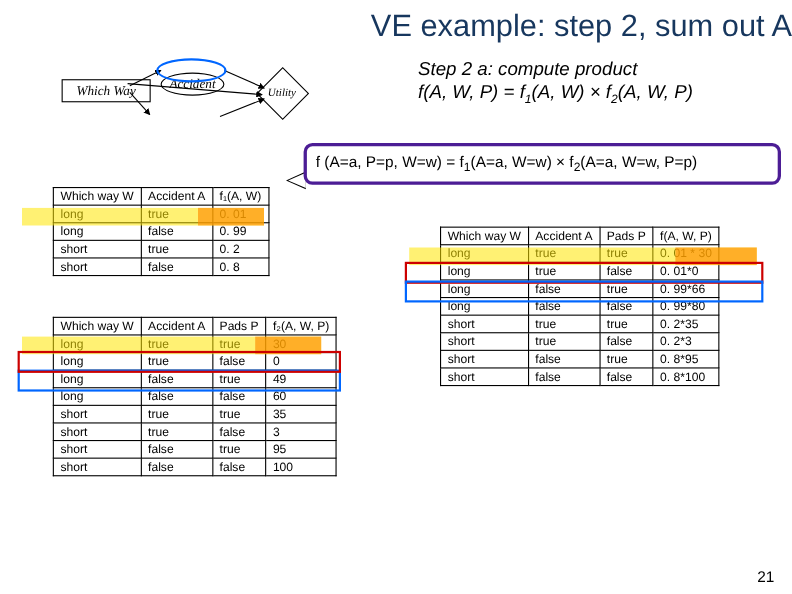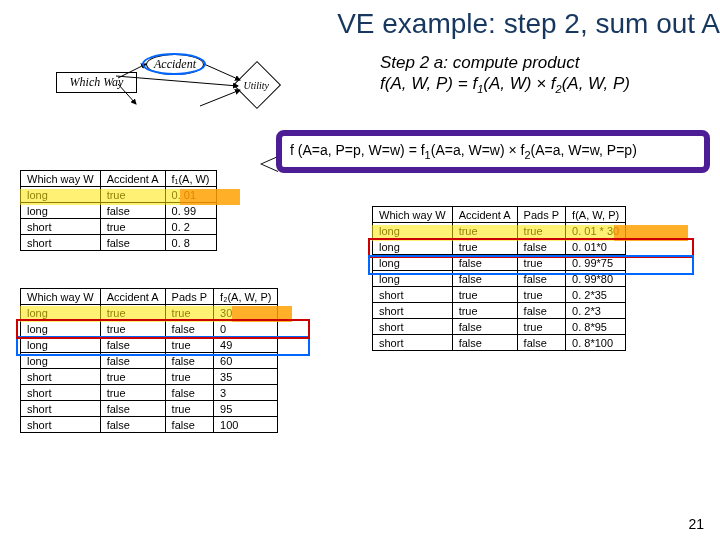--- a/index.html
+++ b/index.html
@@ -65,21 +65,21 @@
   }
   .hl-yellow { position:absolute; background: rgba(255,230,0,0.55); }
   .hl-orange { position:absolute; background: rgba(255,140,0,0.65); }
   .hl-blue { position:absolute; border: 2px solid #0066FF; }
   .hl-red { position:absolute; border: 2px solid #CC0000; }
   .speech {
     position: absolute;
     top: 130px;
     left: 276px;
     width: 434px;
-    border: 6px solid #4c1d95;
+    border: 3px solid #4c1d95;
     border-radius: 8px;
     background: #fff;
     font-size: 14px;
     padding: 6px 8px;
     z-index: 5;
   }
   .speech-tail {
     position: absolute;
     top: 156px;
     left: 260px;
@@ -95,20 +95,21 @@
     top:-7px; left:2px;
     border-top: 7px solid transparent;
     border-bottom: 7px solid transparent;
     border-right: 16px solid #fff;
   }
   table {
     border-collapse: collapse;
     font-size: 11px;
     position: absolute;
     background: #fff;
+    margin-left: 28px;
   }
   td, th {
     border: 1px solid #000;
     padding: 1.5px 6px;
     text-align: left;
     font-weight: normal;
   }
   .t1 { top: 170px; left: 20px; }
   .t2 { top: 288px; left: 20px; }
   .t3 { top: 206px; left: 372px; }
@@ -125,21 +126,21 @@
 
 <div class="title">VE example: step 2, sum out A</div>
 
 <div class="step-text">
   <span>Step 2 a: compute product</span><br>
   <span>f(A, W, P) = f</span><span class="sub1">1</span><span>(A, W)  ×  f</span><span class="sub1">2</span><span>(A, W, P)</span>
 </div>
 
 <div class="diagram">
   <div class="node rect" style="top:18px;left:0;width:81px;">Which Way</div>
-  <div class="node oval" style="top:0;left:90px;width:58px;">Accident</div>
+  <div class="node oval" style="top:12px;left:90px;width:58px;">Accident</div>
   <div class="node diamond" style="top:14px;left:184px;">
       <span>Utility</span>
     </div>
 </div>
 <svg class="arrows">
   <defs>
       <marker id="ah" markerWidth="6" markerHeight="6" refX="5" refY="3" orient="auto">
         <path d="M0,0 L6,3 L0,6 Z" fill="#000"></path>
       </marker>
     </defs>
@@ -271,21 +272,21 @@
   <tr>
         <td>long</td>
         <td>true</td>
         <td>false</td>
         <td>0. 01*0</td>
       </tr>
   <tr>
         <td>long</td>
         <td>false</td>
         <td>true</td>
-        <td>0. 99*75</td>
+        <td>0. 99*66</td>
       </tr>
   <tr>
         <td>long</td>
         <td>false</td>
         <td>false</td>
         <td>0. 99*80</td>
       </tr>
   <tr>
         <td>short</td>
         <td>true</td>

